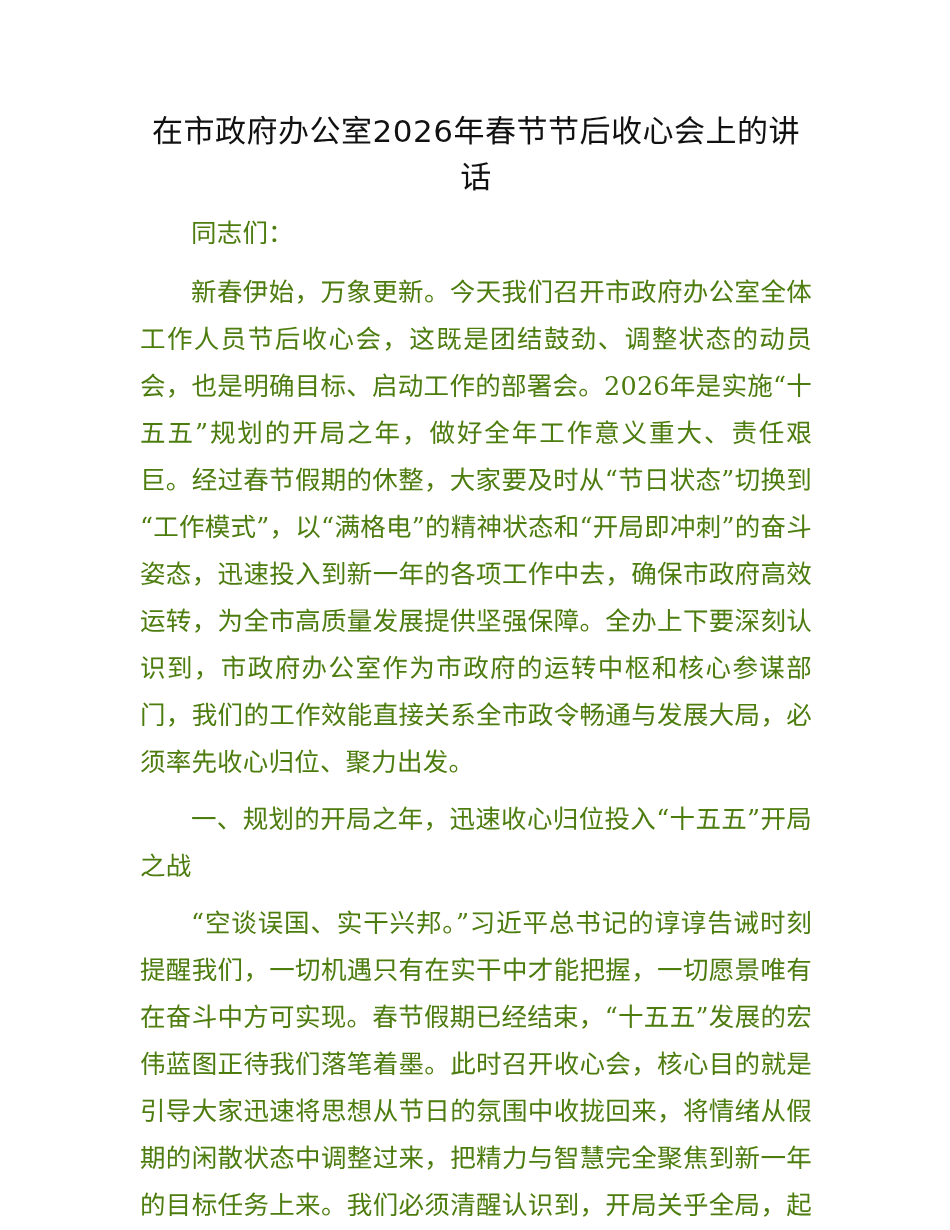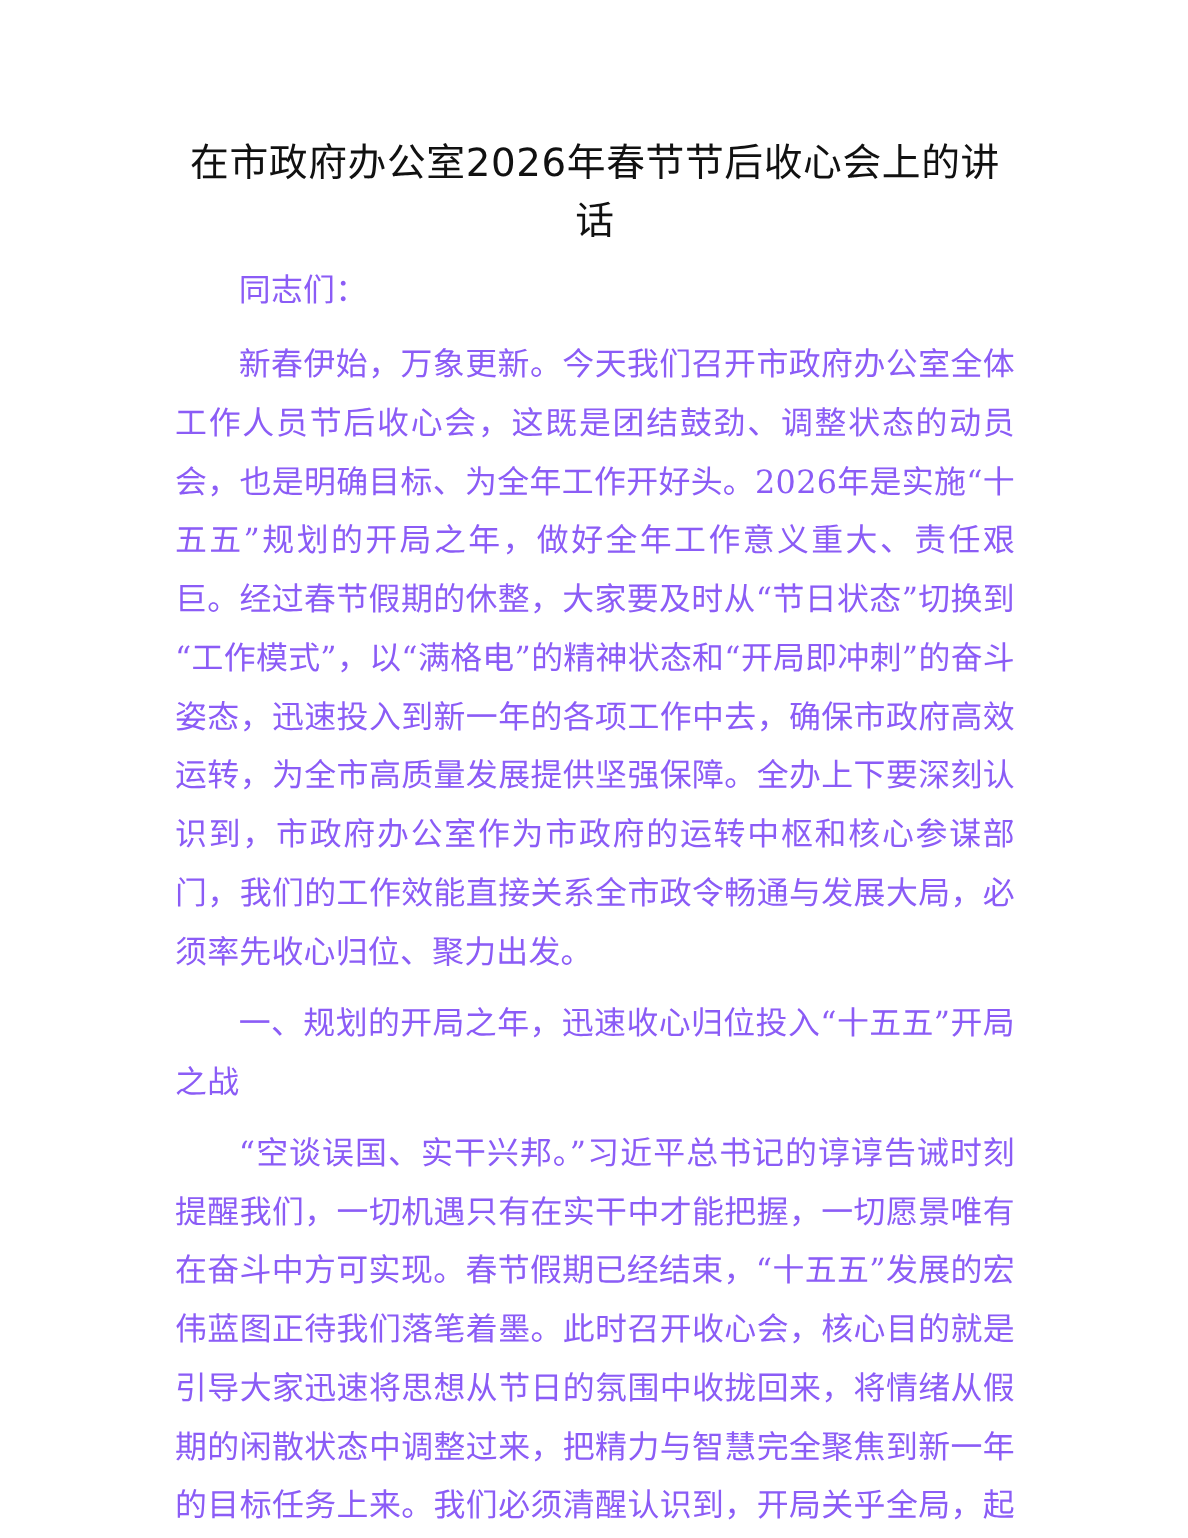--- a/index.html
+++ b/index.html
@@ -50,21 +50,21 @@
   
   .para {
     font-family: "DejaVu Serif", "Liberation Serif", serif;
     font-size: 25.5px;
     line-height: 47px;
     text-align: justify;
     text-justify: inter-ideograph;
     text-indent: 2em;
     margin: 0;
     padding: 0;
-    color: #8b5cf6;
+    color: #4d7c0f;
     word-break: break-all;
     letter-spacing: 0.2px;
   }
 
   .para + .para {
     margin-top: 10px;
   }
 
   .salutation {
     text-indent: 2em;
@@ -84,20 +84,20 @@
 
 <div class="page">
   <div class="page-body">
 
     <h1 class="doc-title">在市政府办公室2026年春节节后收心会上的讲话</h1>
 
     <div class="spacer-top"></div>
 
     <p class="para salutation">同志们：</p>
 
-    <p class="para">新春伊始，万象更新。今天我们召开市政府办公室全体工作人员节后收心会，这既是团结鼓劲、调整状态的动员会，也是明确目标、为全年工作开好头。2026年是实施“十五五”规划的开局之年，做好全年工作意义重大、责任艰巨。经过春节假期的休整，大家要及时从“节日状态”切换到“工作模式”，以“满格电”的精神状态和“开局即冲刺”的奋斗姿态，迅速投入到新一年的各项工作中去，确保市政府高效运转，为全市高质量发展提供坚强保障。全办上下要深刻认识到，市政府办公室作为市政府的运转中枢和核心参谋部门，我们的工作效能直接关系全市政令畅通与发展大局，必须率先收心归位、聚力出发。</p>
+    <p class="para">新春伊始，万象更新。今天我们召开市政府办公室全体工作人员节后收心会，这既是团结鼓劲、调整状态的动员会，也是明确目标、启动工作的部署会。2026年是实施“十五五”规划的开局之年，做好全年工作意义重大、责任艰巨。经过春节假期的休整，大家要及时从“节日状态”切换到“工作模式”，以“满格电”的精神状态和“开局即冲刺”的奋斗姿态，迅速投入到新一年的各项工作中去，确保市政府高效运转，为全市高质量发展提供坚强保障。全办上下要深刻认识到，市政府办公室作为市政府的运转中枢和核心参谋部门，我们的工作效能直接关系全市政令畅通与发展大局，必须率先收心归位、聚力出发。</p>
 
     <p class="para section-heading">一、规划的开局之年，迅速收心归位投入“十五五”开局之战</p>
 
     <p class="para">“空谈误国、实干兴邦。”习近平总书记的谆谆告诫时刻提醒我们，一切机遇只有在实干中才能把握，一切愿景唯有在奋斗中方可实现。春节假期已经结束，“十五五”发展的宏伟蓝图正待我们落笔着墨。此时召开收心会，核心目的就是引导大家迅速将思想从节日的氛围中收拢回来，将情绪从假期的闲散状态中调整过来，把精力与智慧完全聚焦到新一年的目标任务上来。我们必须清醒认识到，开局关乎全局，起步决定后程。办公室全体同志务必摒弃“年没过完、事不愿干”的懈怠思想，克服“人在岗上、心在节中”的不良状态，切实增强工作的紧迫感与责任感，立即进入角色、步入正轨，以崭新的面貌、饱满的热情、务实的作风，为全年工作开好头、起好步奠定坚实的思想基础。</p>
 
   </div>
 </div>
 
 </body></html>

